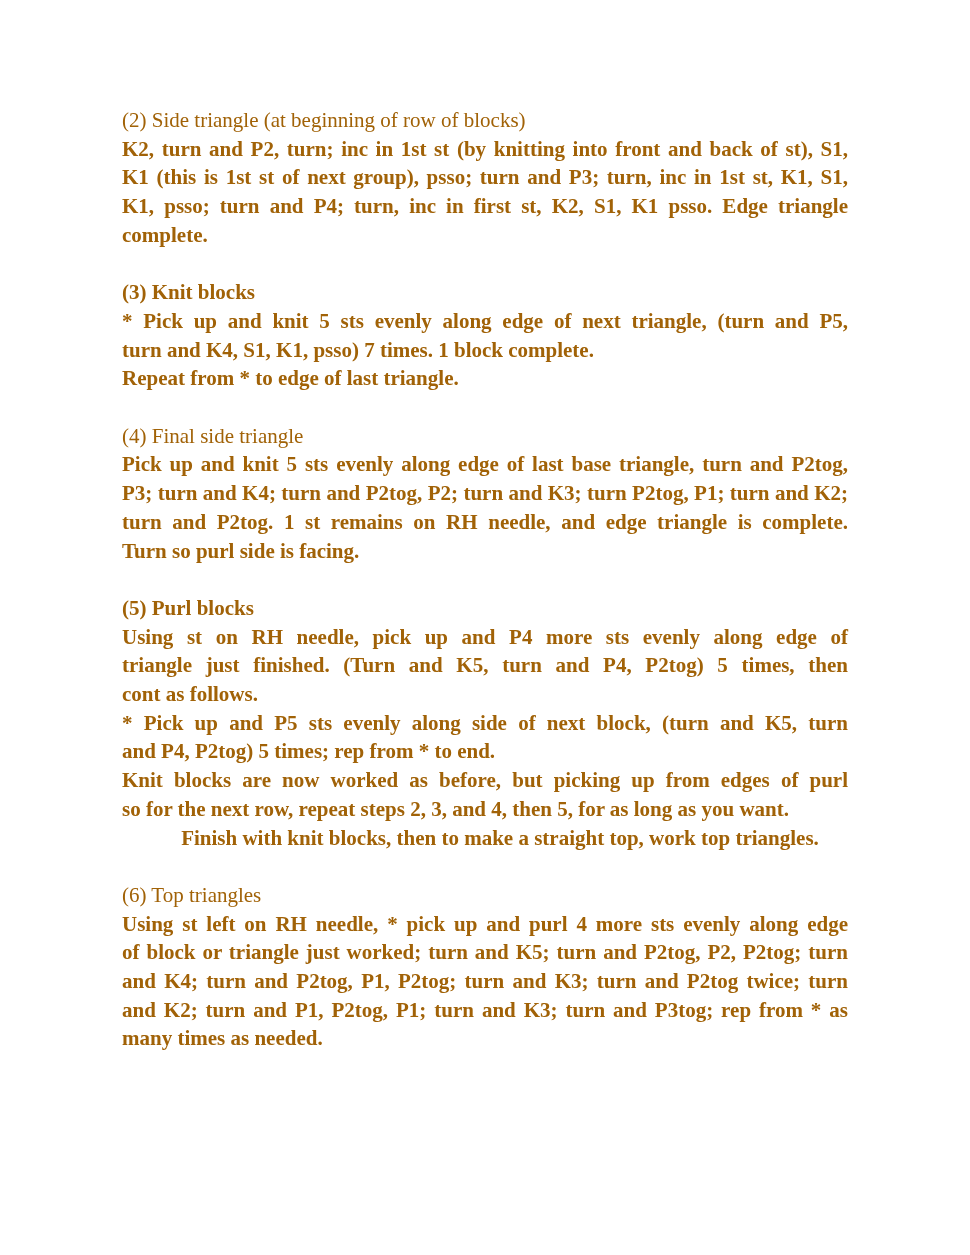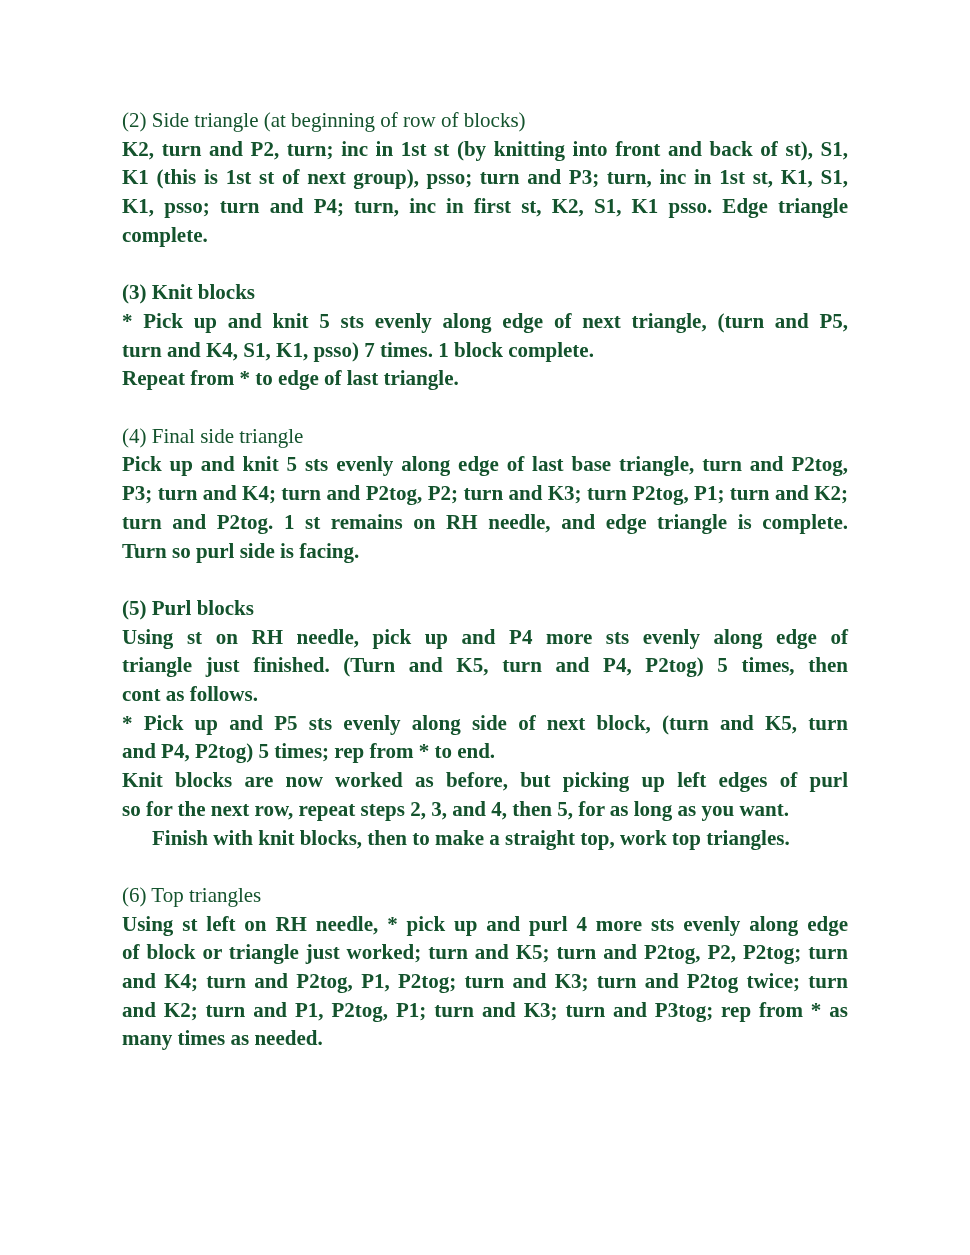--- a/index.html
+++ b/index.html
@@ -14,21 +14,21 @@
     overflow: hidden;
   }
   .content {
     position: absolute;
     left: 122px;
     top: 106px;
     width: 726px;
     font-family: "Liberation Serif", "DejaVu Serif", serif;
     font-size: 21px;
     line-height: 28.7px;
-    color: #14532d;
+    color: #a16207;
     text-rendering: optimizeLegibility;
   }
   section {
     margin: 0 0 28.7px 0;
   }
   section:last-child {
     margin-bottom: 8px;
   }
   .paragraph {
     margin: 0;
@@ -37,20 +37,21 @@
   .line {
     min-height: 28.7px;
   }
   .just {
     text-align: justify;
     text-align-last: justify;
     word-spacing: -0.6px;
   }
   .indent {
     text-indent: 30px;
+    text-align: center;
   }
   .bold {
     font-weight: bold;
   }
 </style>
 </head>
 <body>
 
 <div class="content">
     <section>
@@ -86,21 +87,21 @@
       <div class="paragraph bold">
         <div class="line just">Using st on RH needle, pick up and P4 more sts evenly along edge of</div>
         <div class="line just">triangle just finished. (Turn and K5, turn and P4, P2tog) 5 times, then</div>
         <div class="line">cont as follows.</div>
       </div>
       <div class="paragraph bold">
         <div class="line just">* Pick up and P5 sts evenly along side of next block, (turn and K5, turn</div>
         <div class="line">and P4, P2tog) 5 times; rep from * to end.</div>
       </div>
       <div class="paragraph">
-        <div class="line just">Knit blocks are now worked as before, but picking up left edges of purl</div>
+        <div class="line just">Knit blocks are now worked as before, but picking up from edges of purl</div>
         <div class="line">so for the next row, repeat steps 2, 3, and 4, then 5, for as long as you want.</div>
       </div>
       <div class="paragraph">
         <div class="line indent">Finish with knit blocks, then to make a straight top, work top triangles.</div>
       </div>
     </section>
     <section>
       <div class="line heading">(6) Top triangles</div>
       <div class="paragraph">
         <div class="line just">Using st left on RH needle, * pick up and purl 4 more sts evenly along edge</div>

